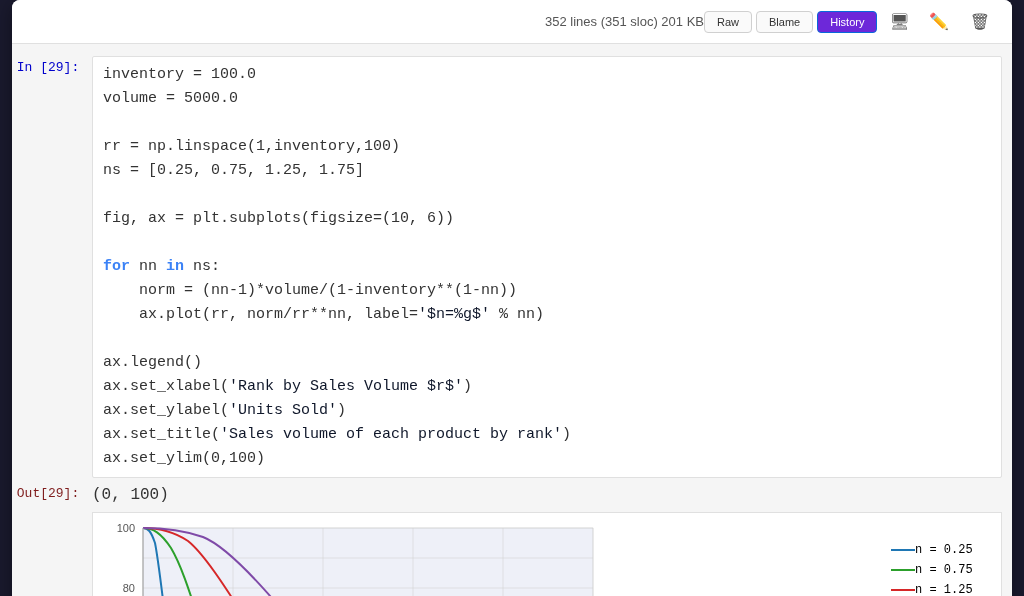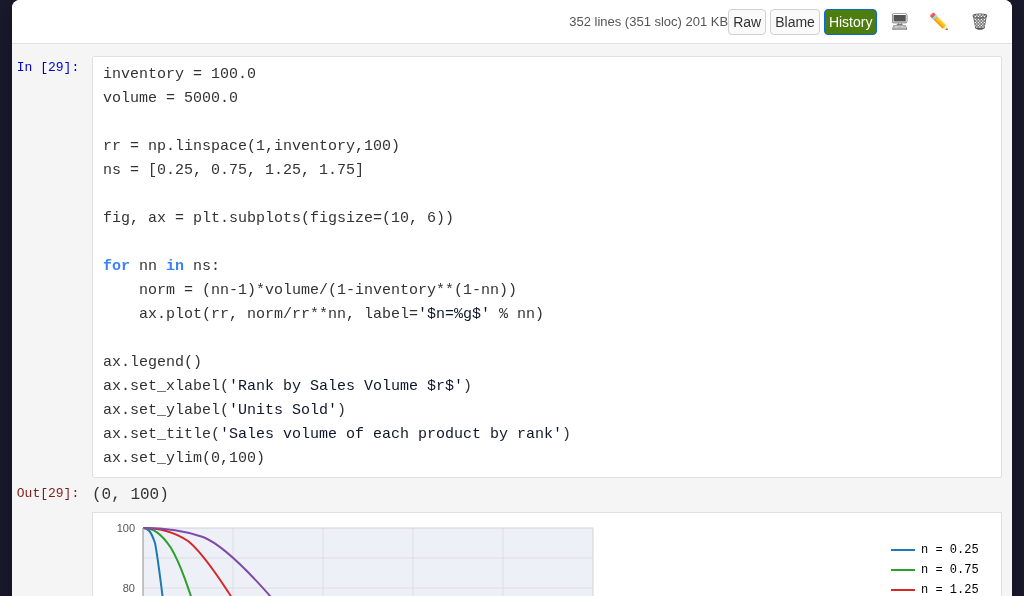--- a/index.html
+++ b/index.html
@@ -30,30 +30,30 @@
     .file-info {
       font-size: 13px;
       color: #555;
     }
     .toolbar-buttons {
       display: flex;
       align-items: center;
       gap: 4px;
     }
     .toolbar-btn {
-      padding: 4px 4px;
-      font-size: 14px;
+      padding: 4px 12px;
+      font-size: 11px;
       border: 1px solid #d0d0d0;
       background: #fafafa;
       border-radius: 4px;
       cursor: pointer;
       color: #333;
     }
     .toolbar-btn.active {
-      background: #4d7c0f;
+      background: #6d28d9;
       color: #fff;
       border-color: #0969da;
     }
     .toolbar-icon-btn {
       padding: 4px 8px;
       background: transparent;
       border: none;
       cursor: pointer;
       color: #555;
       font-size: 16px;
@@ -134,21 +134,20 @@
     .chart-legend {
       width: 100px;
       padding-top: 20px;
       font-size: 12px;
       font-family: 'Courier New', monospace;
     }
     .legend-item {
       display: flex;
       align-items: center;
       margin-bottom: 6px;
-      gap: 6px;
     }
     .legend-line {
       width: 24px;
       height: 2px;
     }
   </style>
 </head>
 <body>
 
 <div class="notebook-container">

